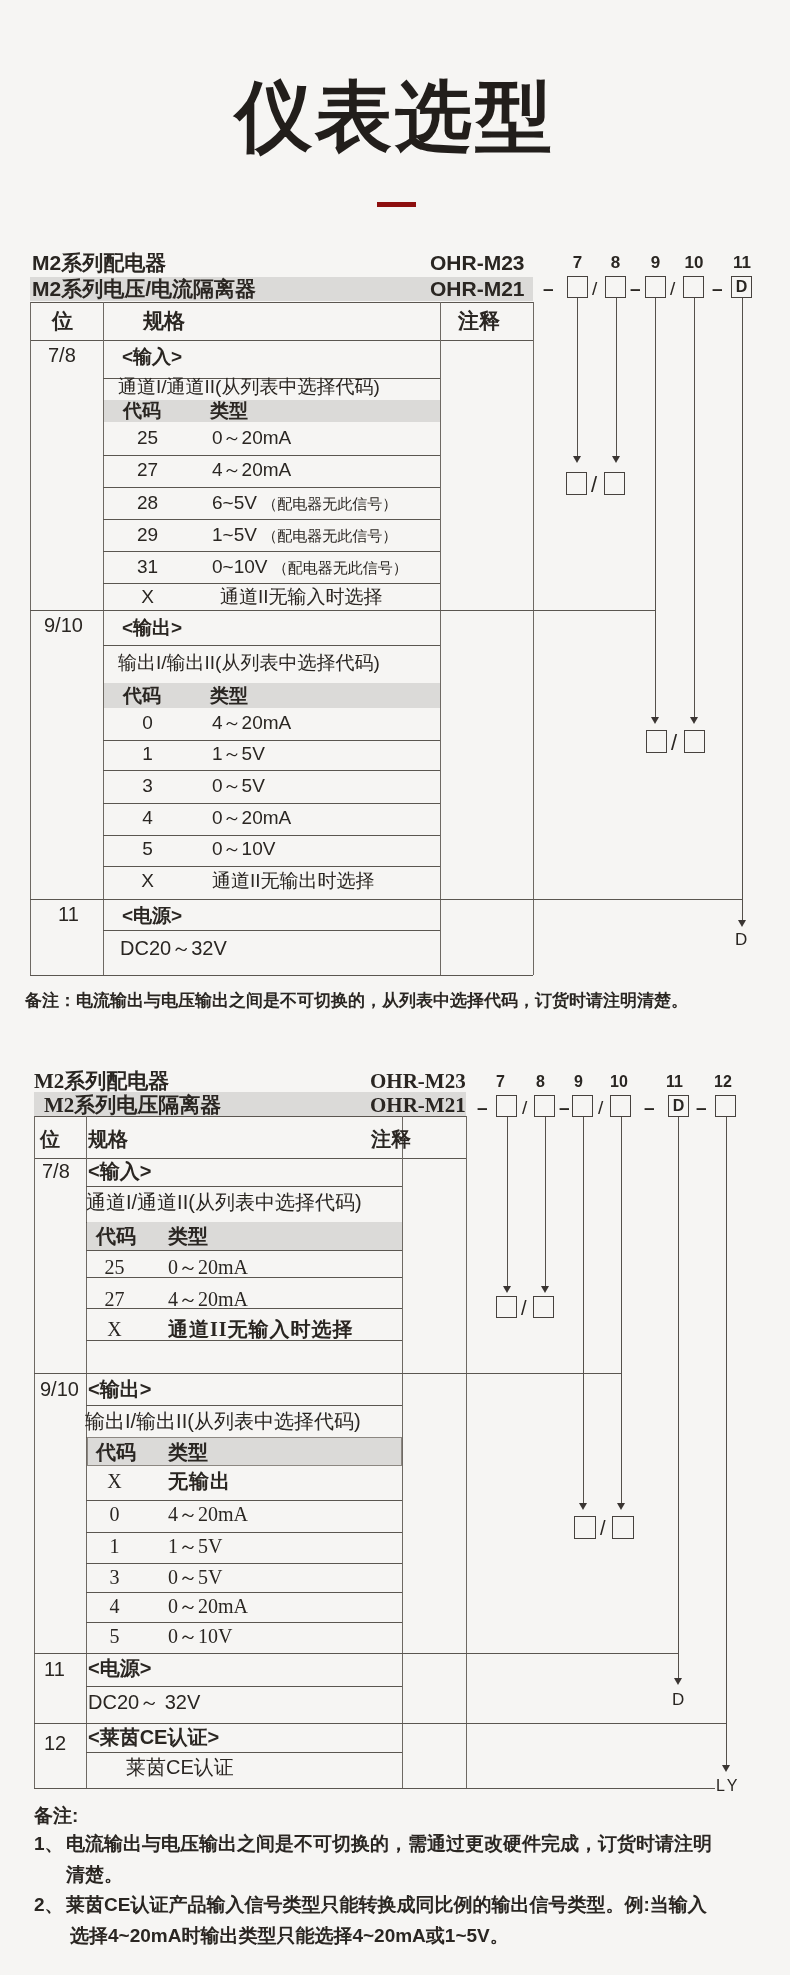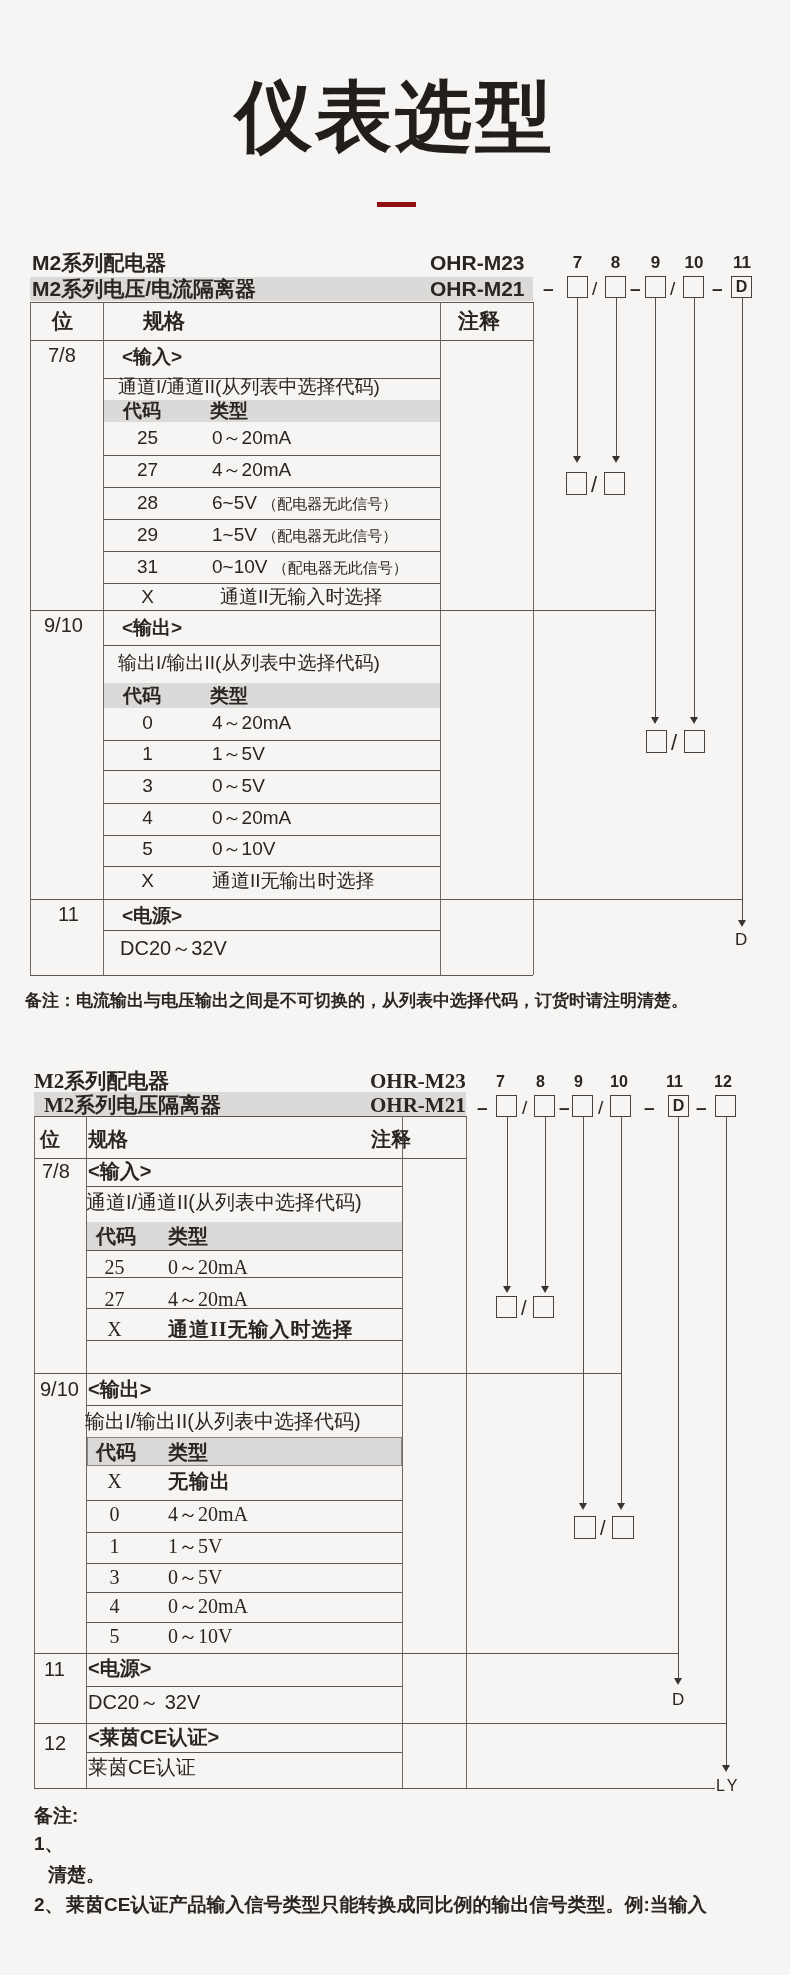--- a/index.html
+++ b/index.html
@@ -242,21 +242,21 @@
   <div class="t f20" style="left:44px;top:1658px;">11</div>
   <div class="t f20 w5" style="left:88px;top:1657px;">&lt;电源&gt;</div>
   <div class="hl" style="left:86px;top:1686px;width:316px;"></div>
   <div class="t f20" style="left:88px;top:1691px;">DC20～ 32V</div>
 
   <div class="hl" style="left:34px;top:1723px;width:693px;"></div>
 
   <div class="t f20" style="left:44px;top:1732px;">12</div>
   <div class="t f20 w5" style="left:88px;top:1726px;">&lt;莱茵CE认证&gt;</div>
   <div class="hl" style="left:86px;top:1752px;width:316px;"></div>
-  <div class="t f20" style="left:88px;top:1756px;">莱茵CE认证</div>
+  <div class="t f20" style="left:88px;top:1756px;padding-left:38px;">莱茵CE认证</div>
 
   <div class="hl" style="left:34px;top:1788px;width:681px;"></div>
 
   <div class="dl" style="left:507px;top:1117px;height:169px;"></div>
   <div class="dl" style="left:545px;top:1117px;height:169px;"></div>
   <div class="dl" style="left:583px;top:1117px;height:386px;"></div>
   <div class="dl" style="left:621px;top:1117px;height:386px;"></div>
   <div class="dl" style="left:678px;top:1117px;height:561px;"></div>
   <div class="dl" style="left:726px;top:1117px;height:648px;"></div>
   <div class="ar" style="left:503px;top:1286px;"></div>
@@ -270,17 +270,19 @@
   <div class="t f20" style="left:521px;top:1297px;">/</div>
   <div class="bx" style="left:533px;top:1296px;width:21px;height:22px;"></div>
   <div class="bx" style="left:574px;top:1516px;width:22px;height:23px;"></div>
   <div class="t f20" style="left:600px;top:1517px;">/</div>
   <div class="bx" style="left:612px;top:1516px;width:22px;height:23px;"></div>
   <div class="t f17" style="left:672px;top:1690px;">D</div>
   <div class="t f16 lsp" style="left:716px;top:1777px;">LY</div>
 
   <div class="t f19 w7" style="left:34px;top:1805px;">备注:</div>
   <div class="t f19 w7" style="left:34px;top:1833px;">1、</div>
-  <div class="t f19 w7" style="left:48px;top:1864px;">清楚。</div>
+  <div class="t f19 w7" style="left:66px;top:1833px;">电流输出与电压输出之间是不可切换的，需通过更改硬件完成，订货时请注明</div>
+  <div class="t f19 w7" style="left:66px;top:1864px;">清楚。</div>
   <div class="t f19 w7" style="left:34px;top:1894px;">2、</div>
   <div class="t f19 w7" style="left:66px;top:1894px;">莱茵CE认证产品输入信号类型只能转换成同比例的输出信号类型。例:当输入</div>
+  <div class="t f19 w7" style="left:70px;top:1925px;">选择4~20mA时输出类型只能选择4~20mA或1~5V。</div>
 
 </div>
 
 </body></html>

